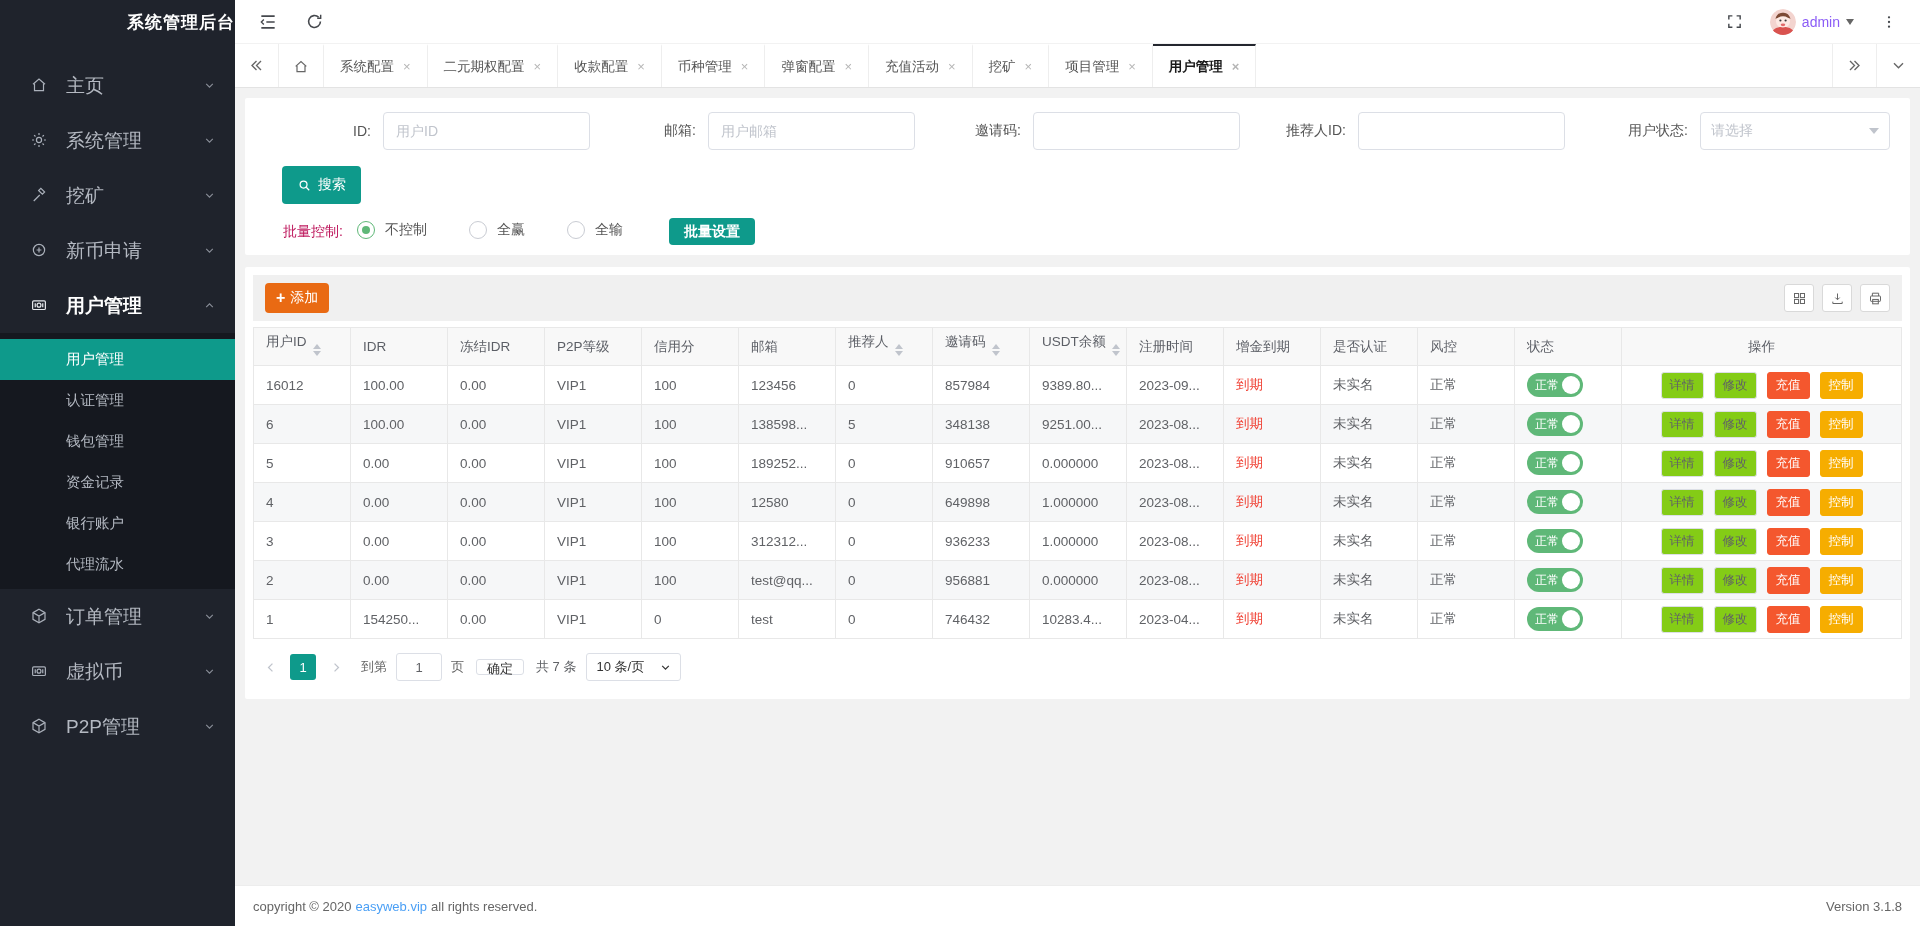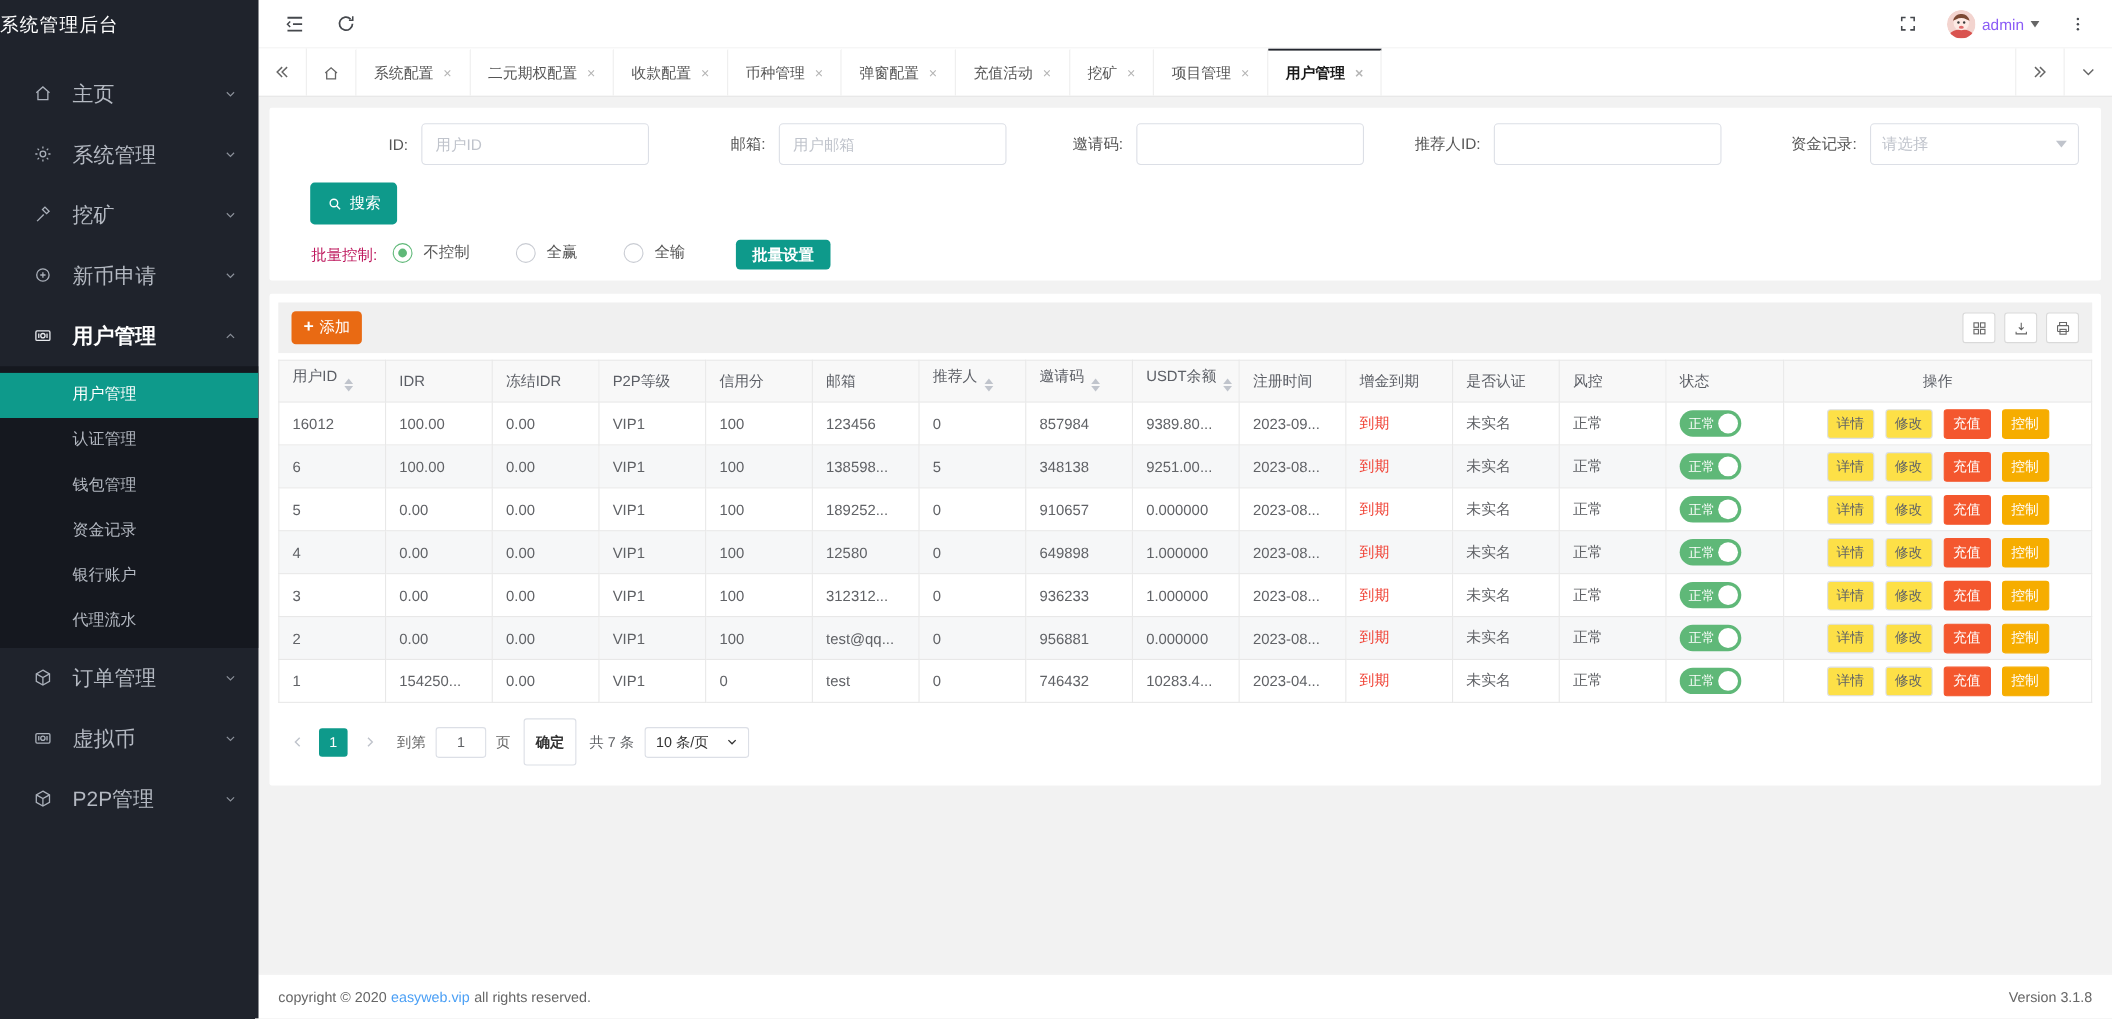--- a/index.html
+++ b/index.html
@@ -13,21 +13,21 @@
     --sb-sub-bg:#15181f;
     --border:#e8e8e8;
   }
   *{box-sizing:border-box;margin:0;padding:0;font-family:"Liberation Sans","DejaVu Sans",sans-serif;}
   html,body{width:1920px;height:926px;overflow:hidden;}
   body{position:relative;background:#f2f2f2;font-size:14px;color:#555;}
   svg{display:block;}
 
   
   .sidebar{position:absolute;left:0;top:0;bottom:0;width:235px;background:var(--sb-bg);z-index:30;overflow:hidden;}
-  .sb-title{height:50px;line-height:46px;text-align:left;color:#fff;font-size:17px;font-weight:normal;letter-spacing:1px;}
+  .sb-title{height:50px;line-height:46px;text-align:right;color:#fff;font-size:17px;font-weight:bold;letter-spacing:1px;}
   .sb-menu{padding-top:8px;}
   .sb-item{height:55px;display:flex;align-items:center;padding:0 20px 0 30px;color:#b4b9c2;font-size:19px;cursor:pointer;}
   .sb-item .mi{width:20px;height:20px;margin-right:16px;flex:0 0 auto;color:#aab0ba;}
   .sb-item .lbl{flex:1;white-space:nowrap;}
   .sb-item .chev{color:#8a8f99;transition:none;}
   .sb-item.expanded{color:#fff;font-weight:bold;}
   .sb-item.expanded .mi{color:#e8eaee;}
   .sb-item.expanded .chev{transform:rotate(180deg);}
   .submenu{background:var(--sb-sub-bg);padding:6px 0 4px;}
   .sub-item{height:41px;line-height:41px;padding-left:66px;color:#b4b9c2;font-size:14.5px;cursor:pointer;white-space:nowrap;}
@@ -96,32 +96,32 @@
   th.c-center,td.c-actions{text-align:center;}
   .caret{display:inline-flex;flex-direction:column;margin-left:6px;vertical-align:-3px;}
   .caret i{display:block;width:0;height:0;border:4px solid transparent;}
   .caret .up{border-bottom:5px solid #c0c4cc;margin-bottom:2px;}
   .caret .dn{border-top:5px solid #c0c4cc;}
 
   .toggle{display:inline-flex;align-items:center;width:56px;height:24px;border-radius:12px;background:var(--green);position:relative;cursor:pointer;vertical-align:middle;}
   .tg-lbl{color:#fff;font-size:12px;margin-left:8px;}
   .tg-knob{position:absolute;right:3px;top:3px;width:18px;height:18px;border-radius:50%;background:#fff;}
 
-  .abtn{height:27px;padding:0 8px;font-size:12.5px;border-radius:3px;margin:0 5px;border:1px solid #dcdfe6;background:#fde047;color:#606266;cursor:pointer;white-space:nowrap;}
+  .abtn{height:27px;padding:0 8px;font-size:12.5px;border-radius:3px;margin:0 5px;border:1px solid #dcdfe6;background:#84cc16;color:#606266;cursor:pointer;white-space:nowrap;}
   .abtn.solid-red{background:var(--red-charge);border-color:var(--red-charge);color:#fff;}
   .abtn.solid-amber{background:var(--amber-control);border-color:var(--amber-control);color:#fff;}
 
   
   .pg{display:flex;align-items:center;padding:14px 6px 10px;font-size:13px;color:#606266;}
   .pg-arrow{width:22px;height:26px;display:flex;align-items:center;justify-content:center;color:#c0c4cc;cursor:pointer;}
   .pg-cur{min-width:26px;height:26px;background:var(--teal);color:#fff;display:flex;align-items:center;justify-content:center;border-radius:3px;margin:0 9px;cursor:pointer;}
   .pg-goto{margin-left:14px;color:#666;}
   .pg-goto-input{width:46px;height:28px;border:1px solid #dcdfe6;border-radius:3px;text-align:center;margin:0 9px;font-size:13px;color:#606266;outline:none;}
   .pg-unit{color:#666;}
-  .pg-confirm{height:43px;padding:0 10px;border:1px solid #dcdfe6;background:#fff;border-radius:3px;margin:0 12px;font-size:13px;color:#333;font-weight:bold;cursor:pointer;}
+  .pg-confirm{height:16px;padding:0 10px;border:1px solid #dcdfe6;background:#fff;border-radius:3px;margin:0 12px;font-size:13px;color:#333;font-weight:normal;cursor:pointer;}
   .pg-total{margin-right:10px;}
   .pg-size{height:28px;border:1px solid #dcdfe6;border-radius:3px;display:flex;align-items:center;padding:0 9px;gap:16px;cursor:pointer;color:#333;background:#fff;}
   .pg-size .sz-caret{color:#333;}
 
   
   .footer{position:absolute;left:235px;right:0;bottom:0;height:41px;background:#fff;border-top:1px solid #ededed;display:flex;align-items:center;padding:0 18px;font-size:13px;color:#666;z-index:20;}
   .footer a{color:#4a9ff5;text-decoration:none;margin:0 4px;cursor:pointer;}
   .footer .ver{margin-left:auto;color:#666;}
 </style>
 </head>
@@ -390,21 +390,21 @@
         </div>
         <div class="fgroup">
           <label class="flabel">邀请码:</label>
           <input class="finput" placeholder="" style="">
         </div>
         <div class="fgroup">
           <label class="flabel">推荐人ID:</label>
           <input class="finput" placeholder="" style="">
         </div>
         <div class="fgroup">
-          <label class="flabel">资金记录:</label>
+          <label class="flabel">用户状态:</label>
           <div class="fselect">
             <span class="ph">请选择</span>
             <span class="sel-caret"></span>
           </div>
         </div>
       </div>
     <div class="search-row">
       <button class="btn-teal search-btn">
         <svg width="15" height="15" viewBox="0 0 24 24" fill="none" stroke="#fff" stroke-width="2">
             <circle cx="10.5" cy="10.5" r="5.5"></circle>

